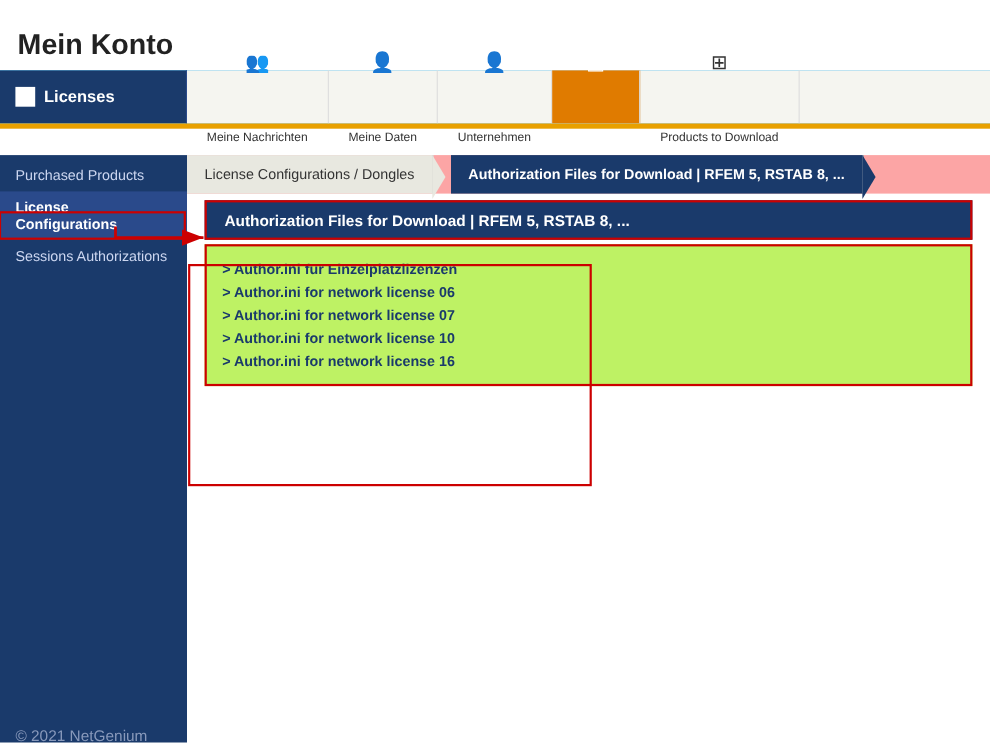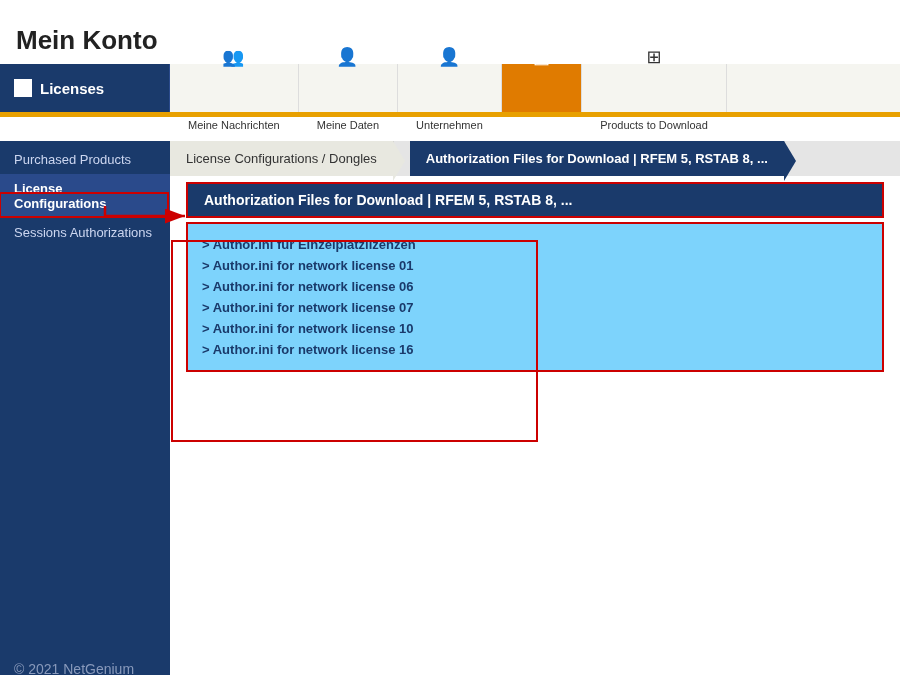--- a/index.html
+++ b/index.html
@@ -127,21 +127,21 @@
       flex: 1;
       padding: 0;
       background: #fff;
       overflow: auto;
     }
 
     
     .breadcrumb-bar {
       display: flex;
       align-items: stretch;
-      background: #e5e5e5;
+      background: #fca5a5;
     }
     .breadcrumb-item {
       padding: 10px 16px;
       font-size: 13px;
       color: #333;
       background: #e8e8e0;
       border-right: 1px solid #ccc;
       display: flex;
       align-items: center;
       cursor: pointer;
@@ -181,21 +181,21 @@
       font-weight: bold;
       margin: 0 16px 0 16px;
       border: 2px solid #cc0000;
     }
 
     
     .auth-links-box {
       border: 2px solid #cc0000;
       margin: 4px 16px 0 16px;
       padding: 10px 14px;
-      background: #7dd3fc;
+      background: #bef264;
     }
     .auth-link {
       display: block;
       color: #1a3a6b;
       font-size: 13px;
       font-weight: bold;
       text-decoration: none;
       padding: 3px 0;
       cursor: pointer;
     }
@@ -278,21 +278,20 @@
       <div class="breadcrumb-separator"></div>
       <div class="breadcrumb-item active">
         <span>Authorization Files for Download | RFEM 5, RSTAB 8, ...</span>
       </div>
     </div>
 
     <div style="margin-top: 6px;">
       <div class="auth-header">Authorization Files for Download | RFEM 5, RSTAB 8, ...</div>
       <div class="auth-links-box">
         <a class="auth-link">&gt; Author.ini für Einzelplatzlizenzen</a>
-        <a class="auth-link">&gt; Author.ini for network license 01</a>
         <a class="auth-link">&gt; Author.ini for network license 06</a>
         <a class="auth-link">&gt; Author.ini for network license 07</a>
         <a class="auth-link">&gt; Author.ini for network license 10</a>
         <a class="auth-link">&gt; Author.ini for network license 16</a>
       </div>
     </div>
   </div>
 
   <svg class="overlay-svg" xmlns="http://www.w3.org/2000/svg">
 

